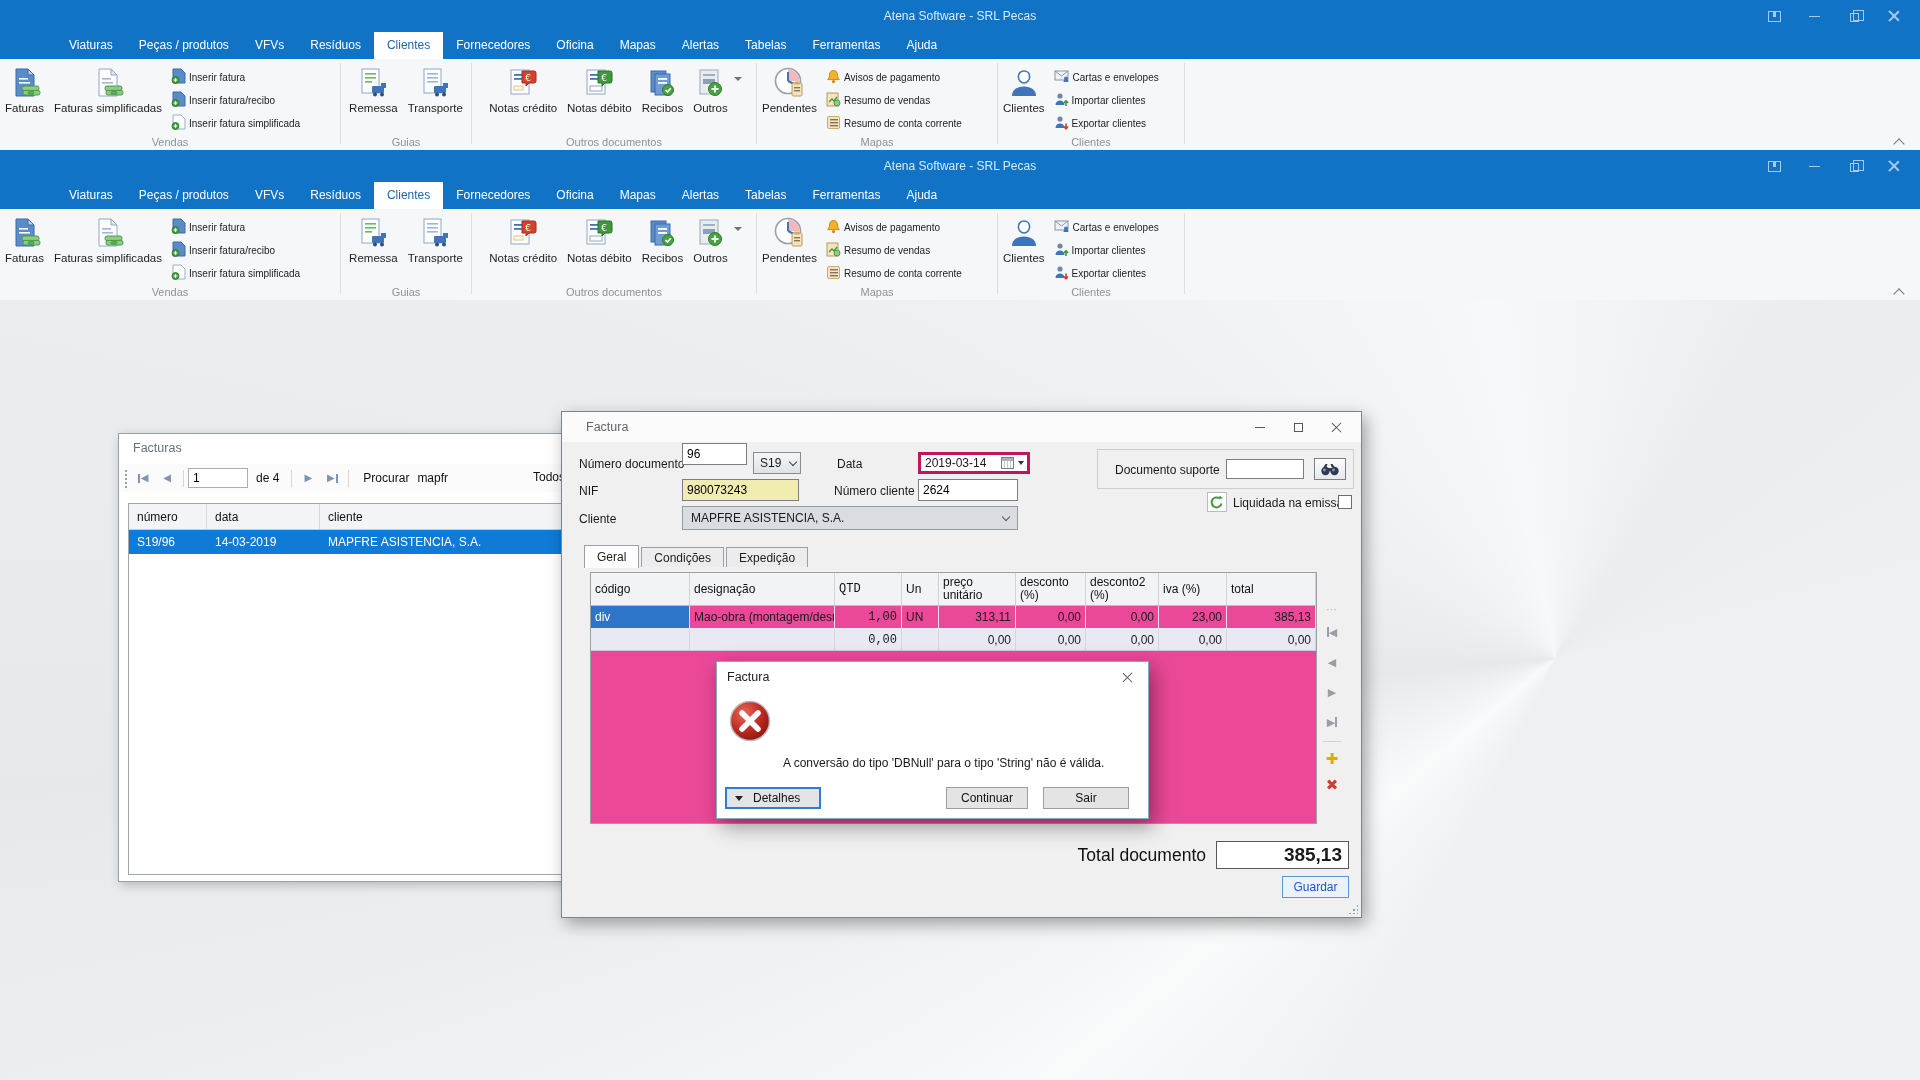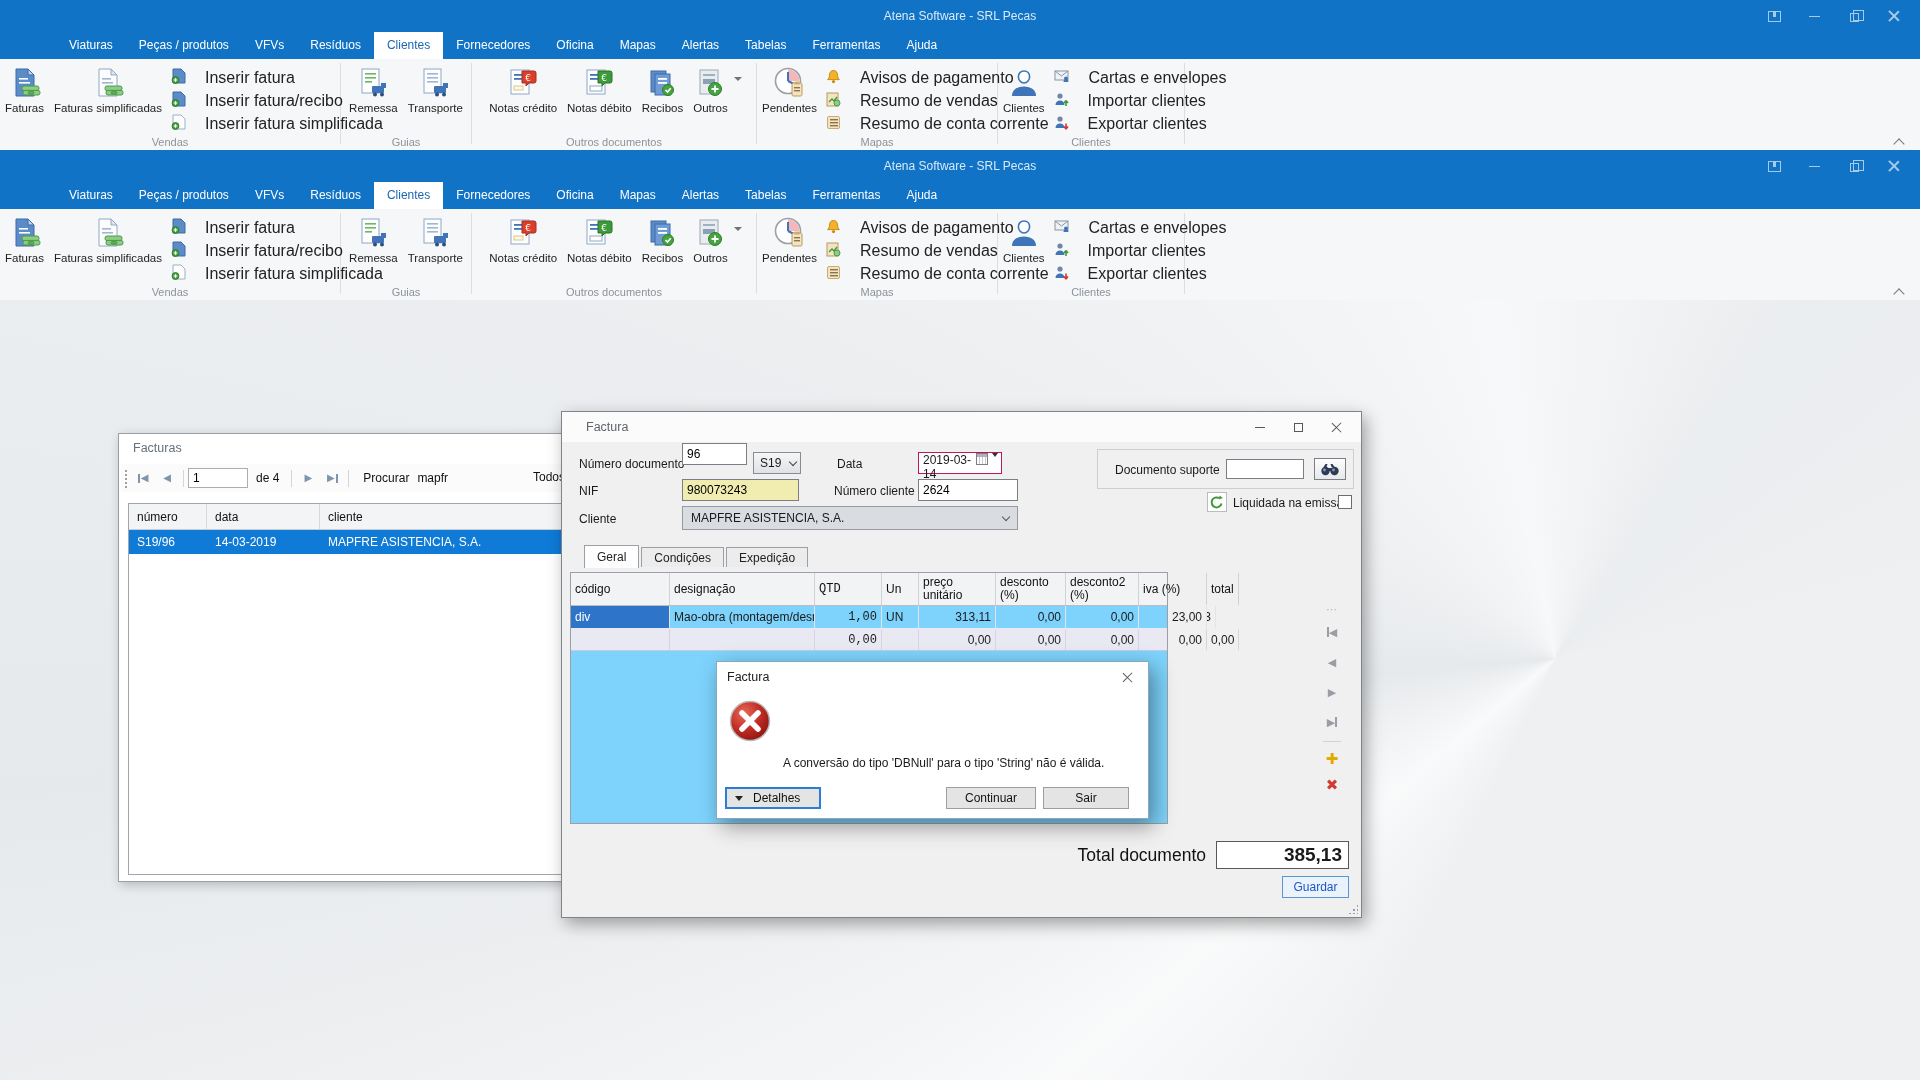--- a/index.html
+++ b/index.html
@@ -32,21 +32,21 @@
   .rgroup-label { position:absolute; bottom:0; left:0; right:0; text-align:center;
     color:#8d929a; font-size:11px; height:14px; line-height:13px; }
   .rsep { flex:0 0 1px; background:#dcdfe2; margin:4px 0 6px 0; }
   .g-body { display:flex; height:73px; }
   .bigbtn { display:flex; flex-direction:column; align-items:center; justify-content:flex-start;
     padding:2px 5px 0 5px; }
   .bigbtn .bicon { width:34px; height:36px; display:flex; align-items:center; justify-content:center; }
   .bigbtn .blabel { font-size:11.5px; color:#222; margin-top:1px; white-space:nowrap; }
   .stack { display:flex; flex-direction:column; justify-content:flex-start; padding-top:3px; }
   .sbtn { display:flex; align-items:center; height:23px; padding:0 4px; }
-  .sbtn .slabel { font-size:16px; color:#222; margin-left:19px; white-space:nowrap; }
+  .sbtn .slabel { font-size:10px; color:#222; margin-left:3px; white-space:nowrap; }
   .caret-down { width:0; height:0; border-left:4px solid transparent; border-right:4px solid transparent;
     border-top:4px solid #6f747b; margin:14px 2px 0 1px; }
   .ribbon-collapse { position:absolute; right:16px; bottom:4px; width:9px; height:9px; }
   .ribbon-collapse::before { content:""; position:absolute; left:0; top:3px; width:7px; height:7px;
     border-left:1.5px solid #777; border-top:1.5px solid #777; transform:rotate(45deg); }
 
   
   .workspace { position:relative; width:1920px; height:780px; background:#eef0f2;
     background-image:conic-gradient(from 190deg at 81% 46%,
       rgba(255,255,255,0) 0deg 15deg, rgba(255,255,255,.65) 40deg,
@@ -93,44 +93,44 @@
   .dc-x::before,.dc-x::after { content:""; position:absolute; left:5px; top:-1px; width:1.4px; height:13px; background:#55585c; }
   .dc-x::before { transform:rotate(45deg);} .dc-x::after { transform:rotate(-45deg);}
 
   .flabel { position:absolute; color:#1a1a1a; font-size:12px; white-space:nowrap; }
   .win-input { position:absolute; border:1px solid #7a7e85; background:#fff; height:22px;
     font-size:12px; padding:0 4px; font-family:"Liberation Sans", sans-serif; }
   .combo-sm { position:absolute; width:48px; height:22px; border:1px solid #898d93;
     background:linear-gradient(#f5f6f7,#dfe2e5); display:flex; align-items:center; padding:0 4px 0 6px; }
   .chev { width:6px; height:6px; border-right:1.3px solid #444; border-bottom:1.3px solid #444;
     transform:rotate(45deg); margin-left:auto; margin-top:-2px; }
-  .datefield { position:absolute; width:84px; height:22px; border:1px solid #be185d; background:#fff;
-    display:flex; padding:0 3px 0 4px; }
+  .datefield { position:absolute; width:112px; height:22px; border:3px solid #be185d; background:#fff;
+    display:flex; align-items:center; padding:0 3px 0 4px; }
   .cal { width:13px; height:12px; margin-left:auto; border:1px solid #7a7e85;
     background-image:linear-gradient(#aeb2b8 3px, transparent 3px),
       repeating-linear-gradient(to right, transparent 0 2px, #c6cace 2px 3px); }
   .dcaret { width:0; height:0; border-left:3.5px solid transparent; border-right:3.5px solid transparent;
     border-top:4px solid #333; margin-left:4px; }
   .combo-lg { position:absolute; height:24px; border:1px solid #979ba1; background:#d9dde1;
     display:flex; align-items:center; padding:0 8px; }
   .combo-lg .chev { border-color:#555; }
   .groupbox { position:absolute; border:1px solid #cbced2; }
   .binocbtn { position:absolute; width:32px; height:22px; border:1px solid #7a7e85;
     background:linear-gradient(#fdfdfd,#e6e8ea); display:flex; align-items:center; justify-content:center; }
   .checkbox { position:absolute; width:14px; height:14px; border:1px solid #6a6e74; background:#fff; }
   .liqbtn { position:absolute; width:20px; height:20px; border:1px solid #b8bcc0; background:#fff;
     display:flex; align-items:center; justify-content:center; }
 
   .tabstrip { position:absolute; left:22px; top:133px; display:flex; align-items:center; height:23px; }
   .tab { height:20px; line-height:20px; padding:0 12px; border:1px solid #9aa0a6; border-bottom:none;
     background:#ececed; color:#222; margin-right:2px; }
   .tab.selected { height:23px; line-height:23px; background:#fdfdfd; }
 
-  .grid { position:absolute; left:8px; top:160px; width:598px; height:252px;
-    background:#7dd3fc; border:1px solid #9aa0a6; }
+  .grid { position:absolute; left:28px; top:160px; width:727px; height:252px;
+    background:#ec4899; border:1px solid #9aa0a6; }
   .ghead { display:flex; height:33px; background:#f2f3f4; border-bottom:1px solid #b9bec4; }
   .gh { display:flex; align-items:center; padding:1px 4px; border-right:1px solid #cfd3d7;
     color:#111; line-height:13px; }
   .grow { display:flex; height:23px; border-bottom:1px solid #e8eaec; }
   .gc { display:flex; align-items:center; padding:0 4px; border-right:1px solid #e2e4e7;
     white-space:nowrap; overflow:hidden; }
   .gfoot { display:flex; height:22px; background:#e9e9f3; border-bottom:1px solid #c9c9da; }
   .gf { display:flex; align-items:center; padding:0 4px; border-right:1px solid #d5d5e4; }
   .num { justify-content:flex-end; }
   .gcell-sel { background:#2e74c9; color:#fff; }
@@ -167,21 +167,21 @@
   .edlg-title { position:relative; height:30px; }
   .edlg-title .dtitle { position:absolute; left:10px; top:0; line-height:30px; color:#222; font-size:12.5px; }
   .edlg .dc { position:absolute; right:2px; top:0; }
   .err-icon { position:absolute; left:12px; top:38px; }
   .err-text { position:absolute; left:66px; top:36px; width:356px; line-height:15px; color:#1a1a1a; }
   .err-detail { position:absolute; left:66px; top:94px; width:356px; line-height:15px; color:#1a1a1a; }
   .ebtn { position:absolute; top:125px; height:22px; background:#e4e4e4; border:1px solid #9c9ea1;
     display:flex; align-items:center; justify-content:center; font-size:12px; color:#111; }
   .ebtn.focus { border:2px solid #2e7cd6; }
   .btn-detalhes { left:8px; width:96px; justify-content:flex-start; padding-left:8px; }
-  .btn-continuar { left:229px; width:90px; }
+  .btn-continuar { left:229px; width:82px; }
   .btn-sair { left:326px; width:86px; }
   .exp-caret { width:0; height:0; border-left:4px solid transparent; border-right:4px solid transparent;
     border-top:5px solid #222; margin-right:10px; }
 </style>
 </head>
 <body>
 
 <div class="screen">
   <div class="appwin" id="window1">
   <div class="titlebar">

